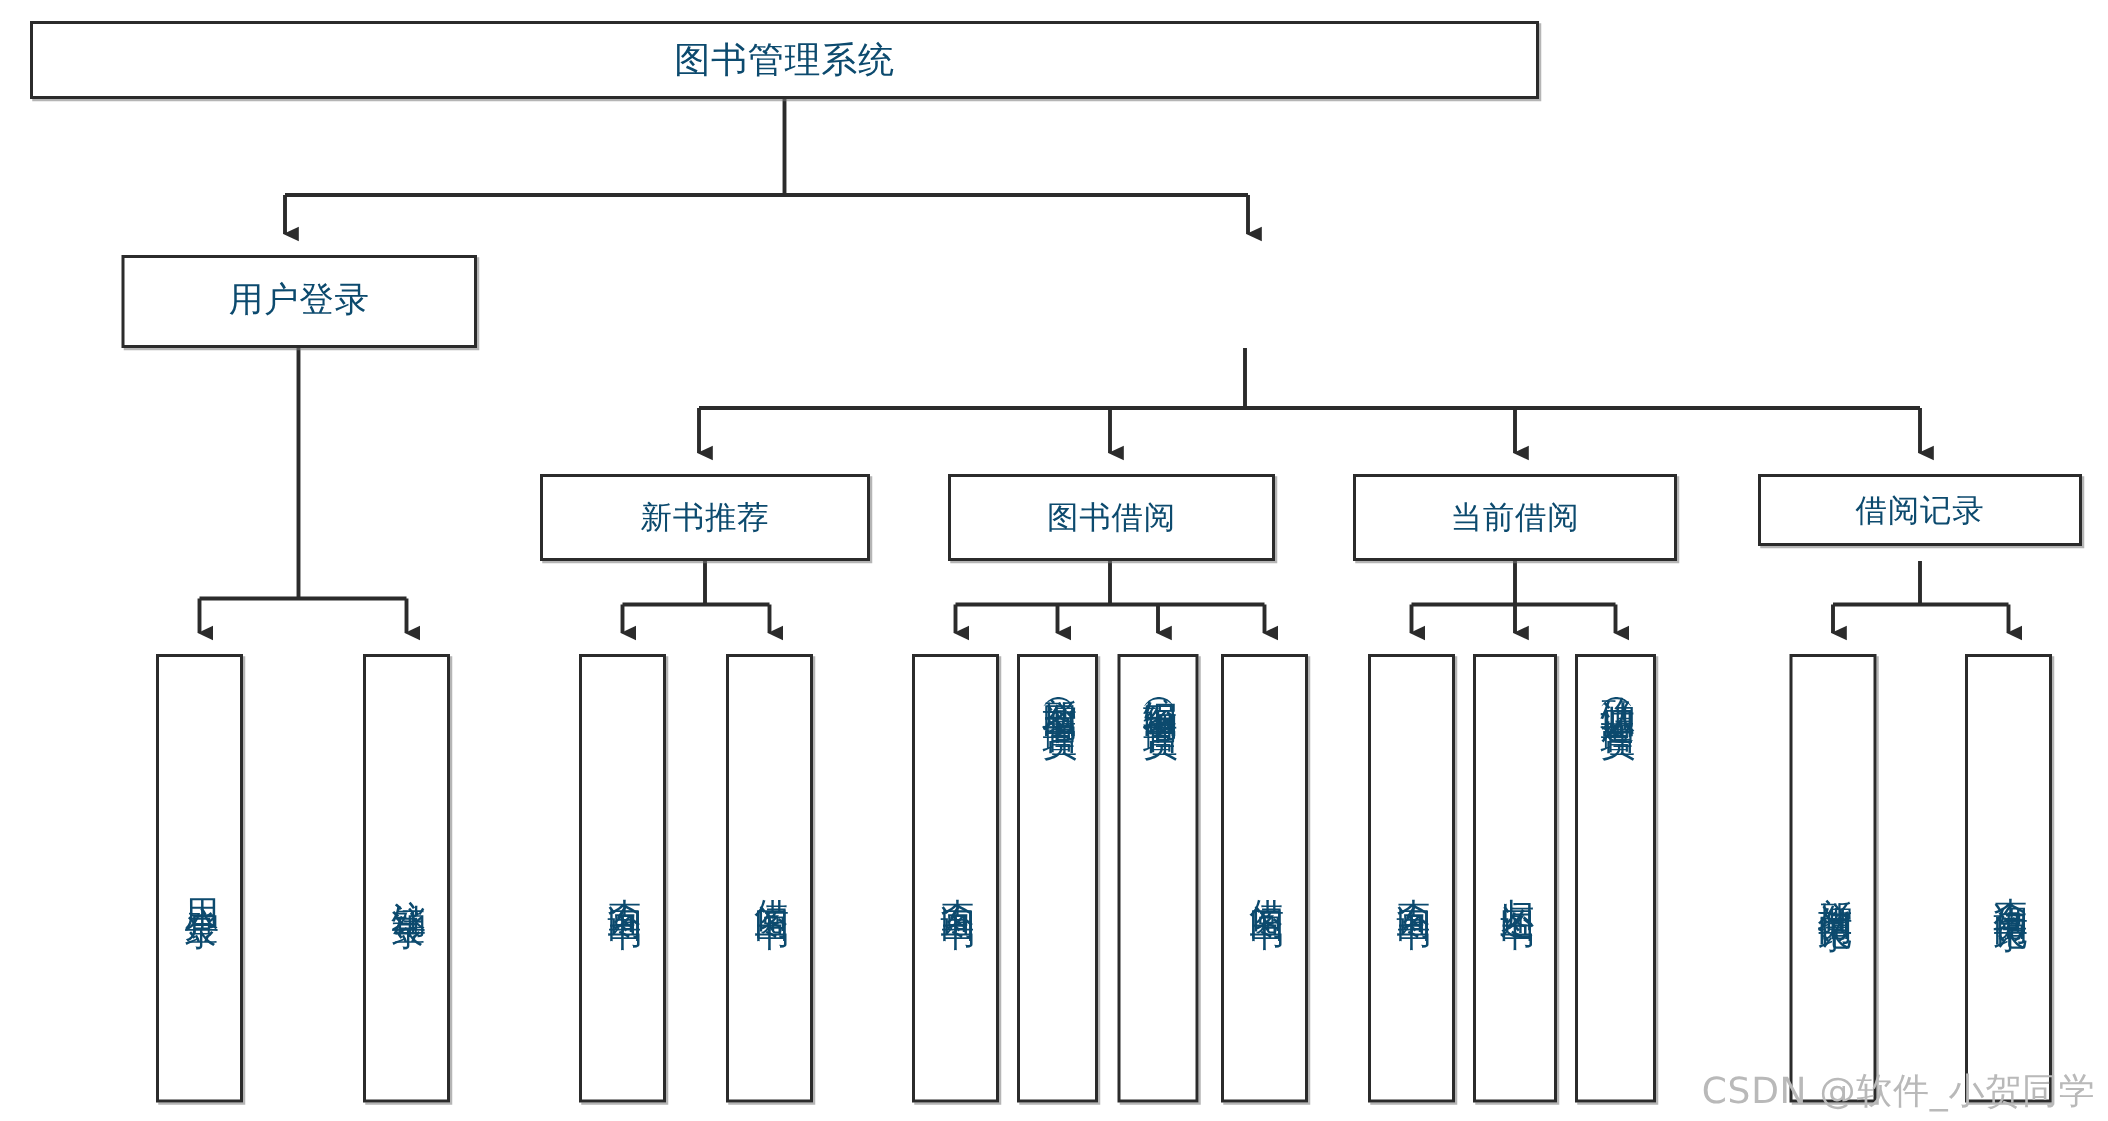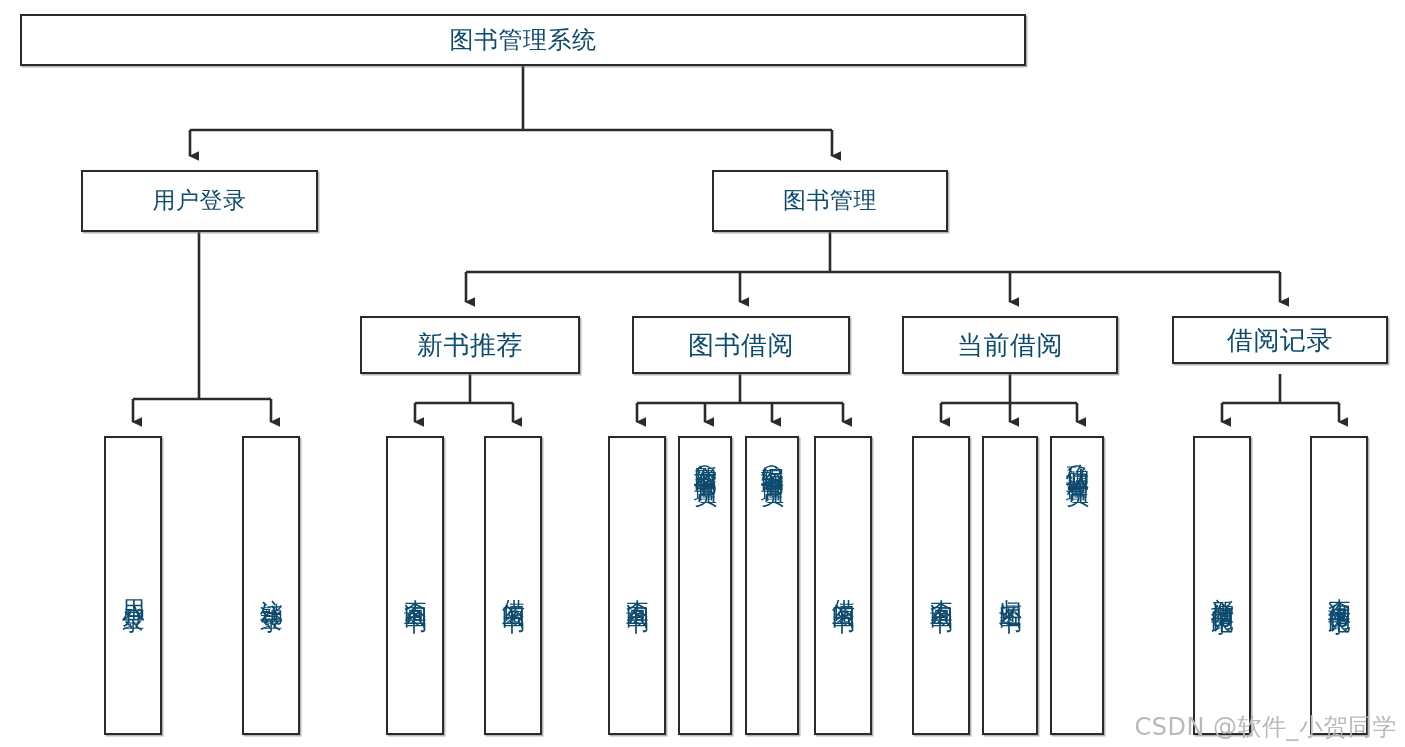--- a/index.html
+++ b/index.html
@@ -38,21 +38,21 @@
     z-index: 2;
   }
   .node .lbl {
     font-size: 23px;
     line-height: 1.18;
     letter-spacing: 0.5px;
     white-space: nowrap;
   }
   .node.root .lbl { font-size: 24px; }
   .node.lvl1 .lbl { font-size: 23px; }
-  .node.lvl2 .lbl { font-size: 26px; }
+  .node.lvl2 .lbl { font-size: 21px; }
   .node.leaf {
     align-items: center;
     justify-content: center;
     padding-top: 6px;
   }
   .node.leaf .lbl {
     writing-mode: vertical-rl;
     text-orientation: upright;
     font-size: 23px;
     line-height: 1.30;
@@ -133,23 +133,20 @@
     </g>
   </svg>
 
   <div class="node root" style="left:20px; top:14px; width:1006px; height:52px;">
     <span class="lbl">图书管理系统</span>
   </div>
 
   <div class="node lvl1" style="left:81px; top:170px; width:237px; height:62px;">
     <span class="lbl">用户登录</span>
   </div>
-  <div class="node lvl1" style="left:712px; top:170px; width:236px; height:62px;">
-    <span class="lbl">图书管理</span>
-  </div>
 
   <div class="node lvl2" style="left:360px; top:316px; width:220px; height:58px;">
     <span class="lbl">新书推荐</span>
   </div>
   <div class="node lvl2" style="left:902px; top:316px; width:216px; height:58px;">
     <span class="lbl">当前借阅</span>
   </div>
   <div class="node lvl2" style="left:632px; top:316px; width:218px; height:58px;">
     <span class="lbl">图书借阅</span>
   </div>

